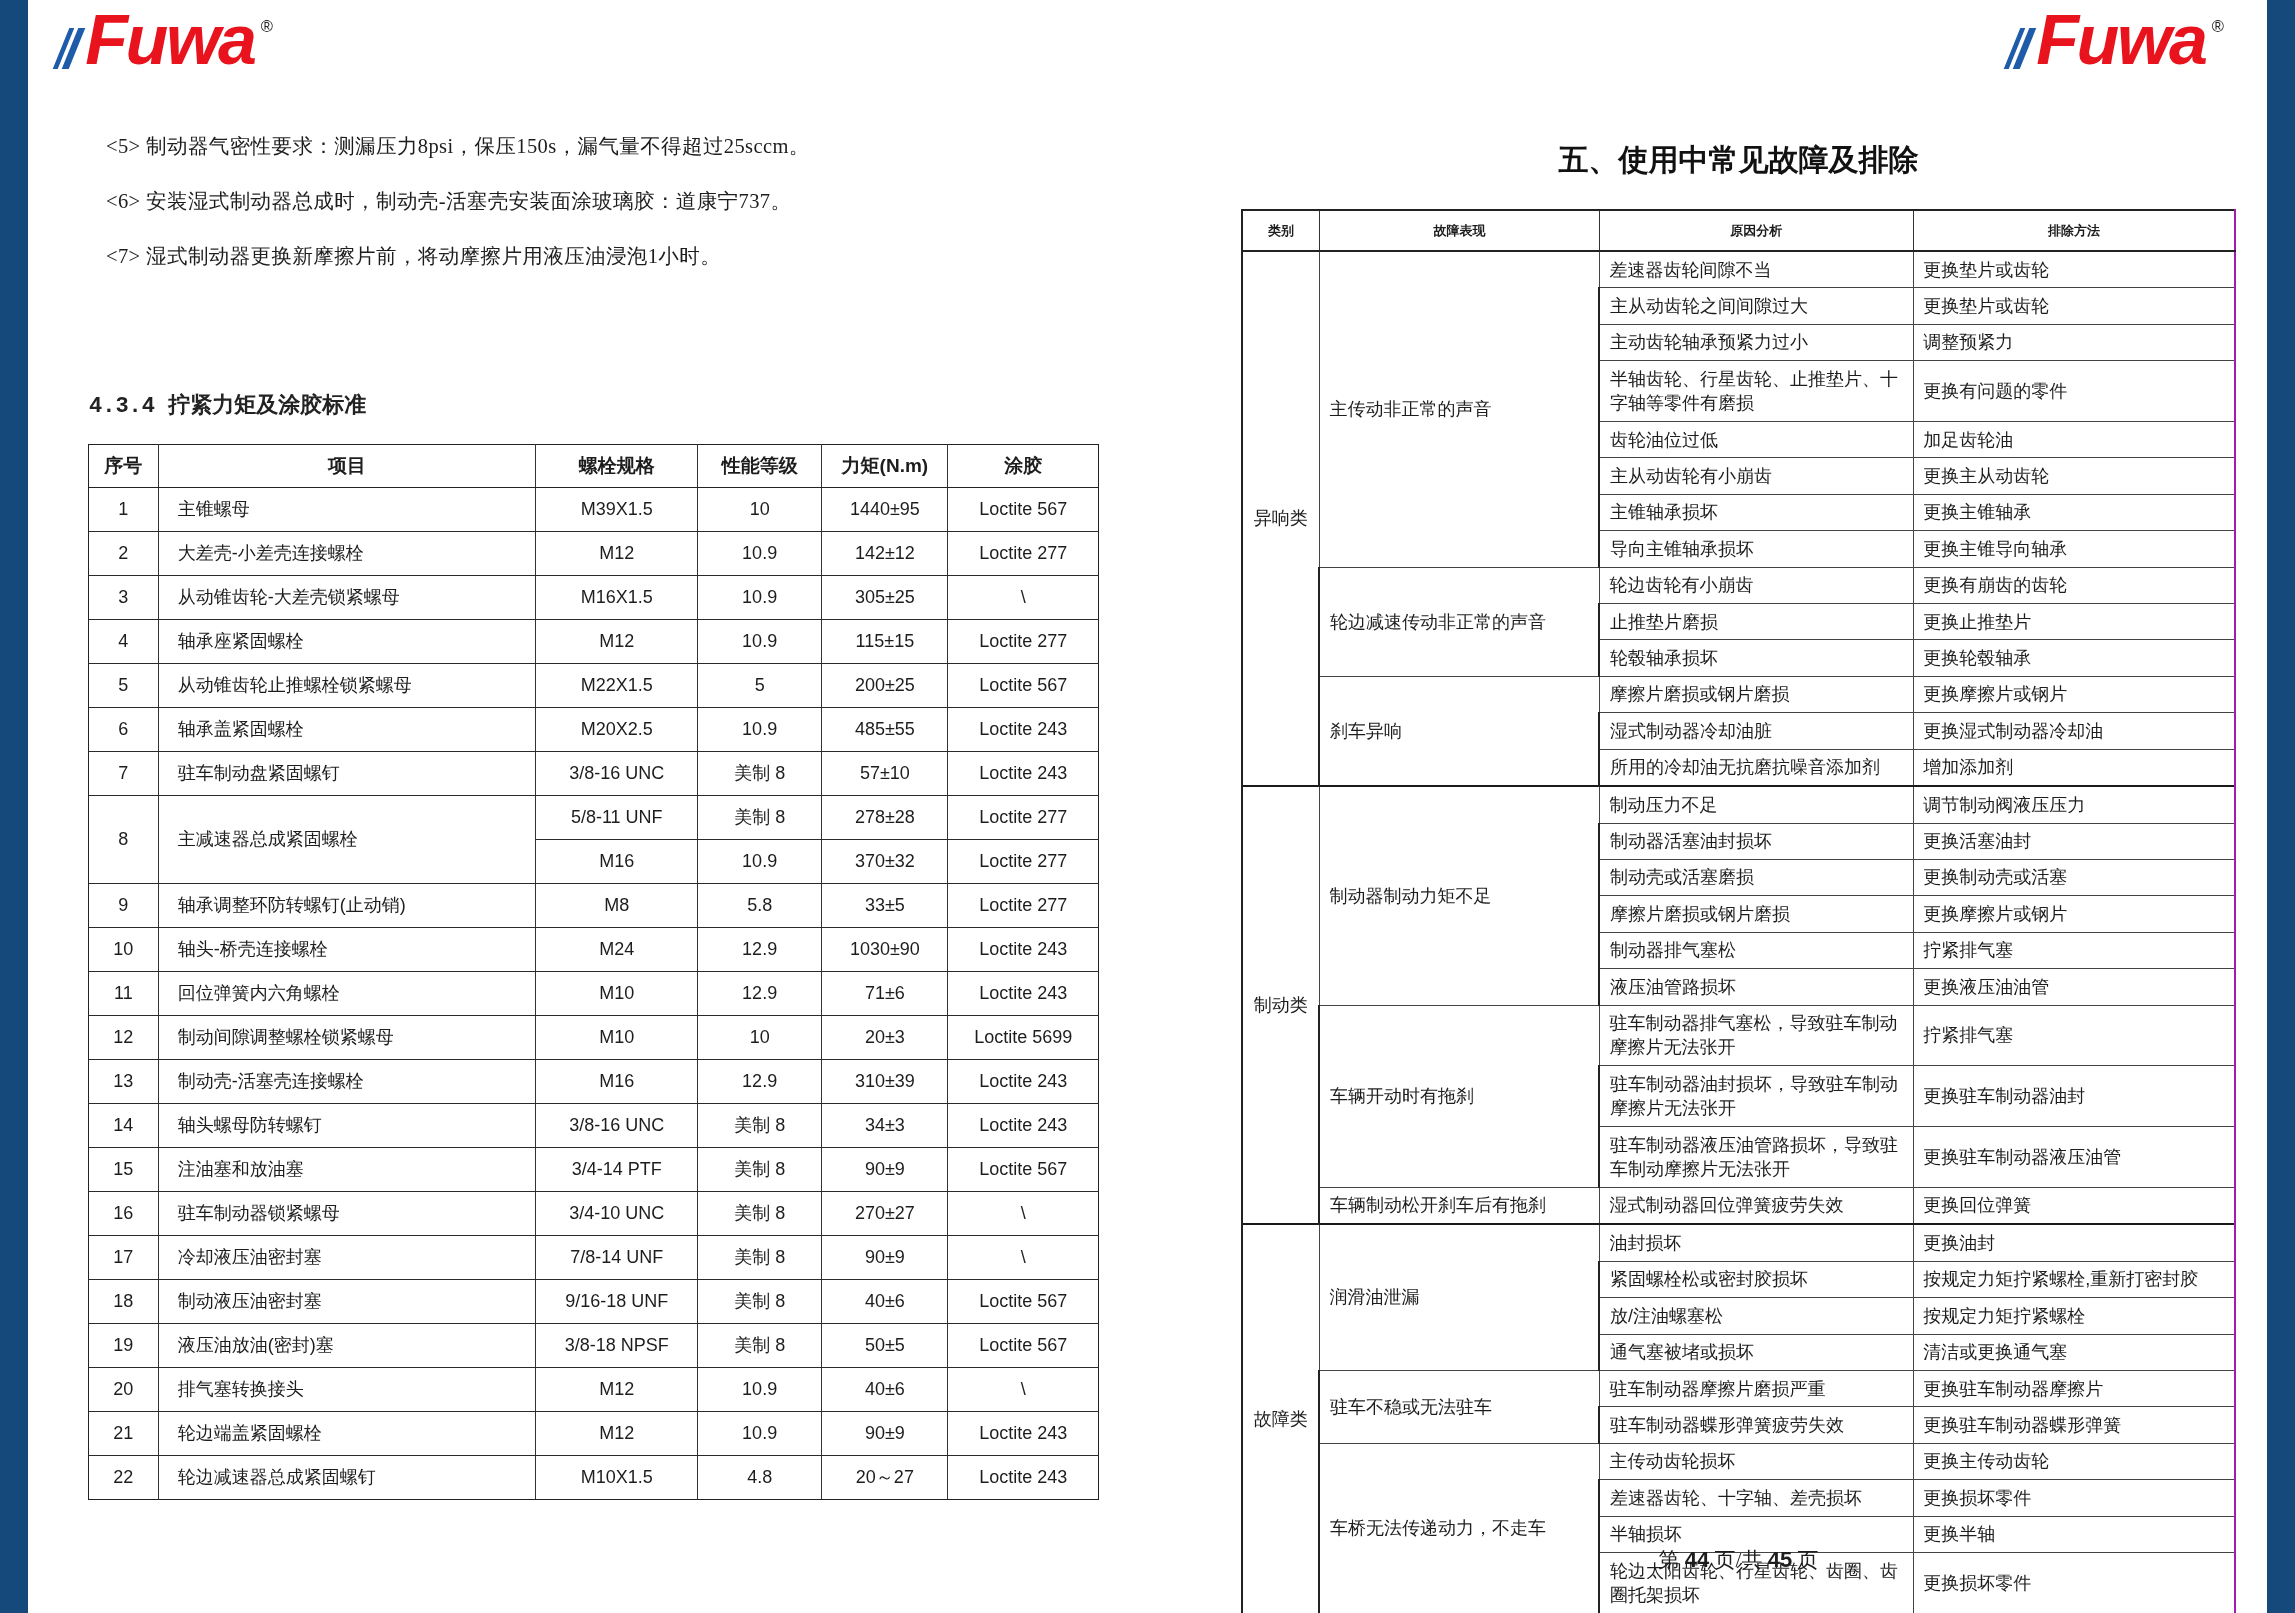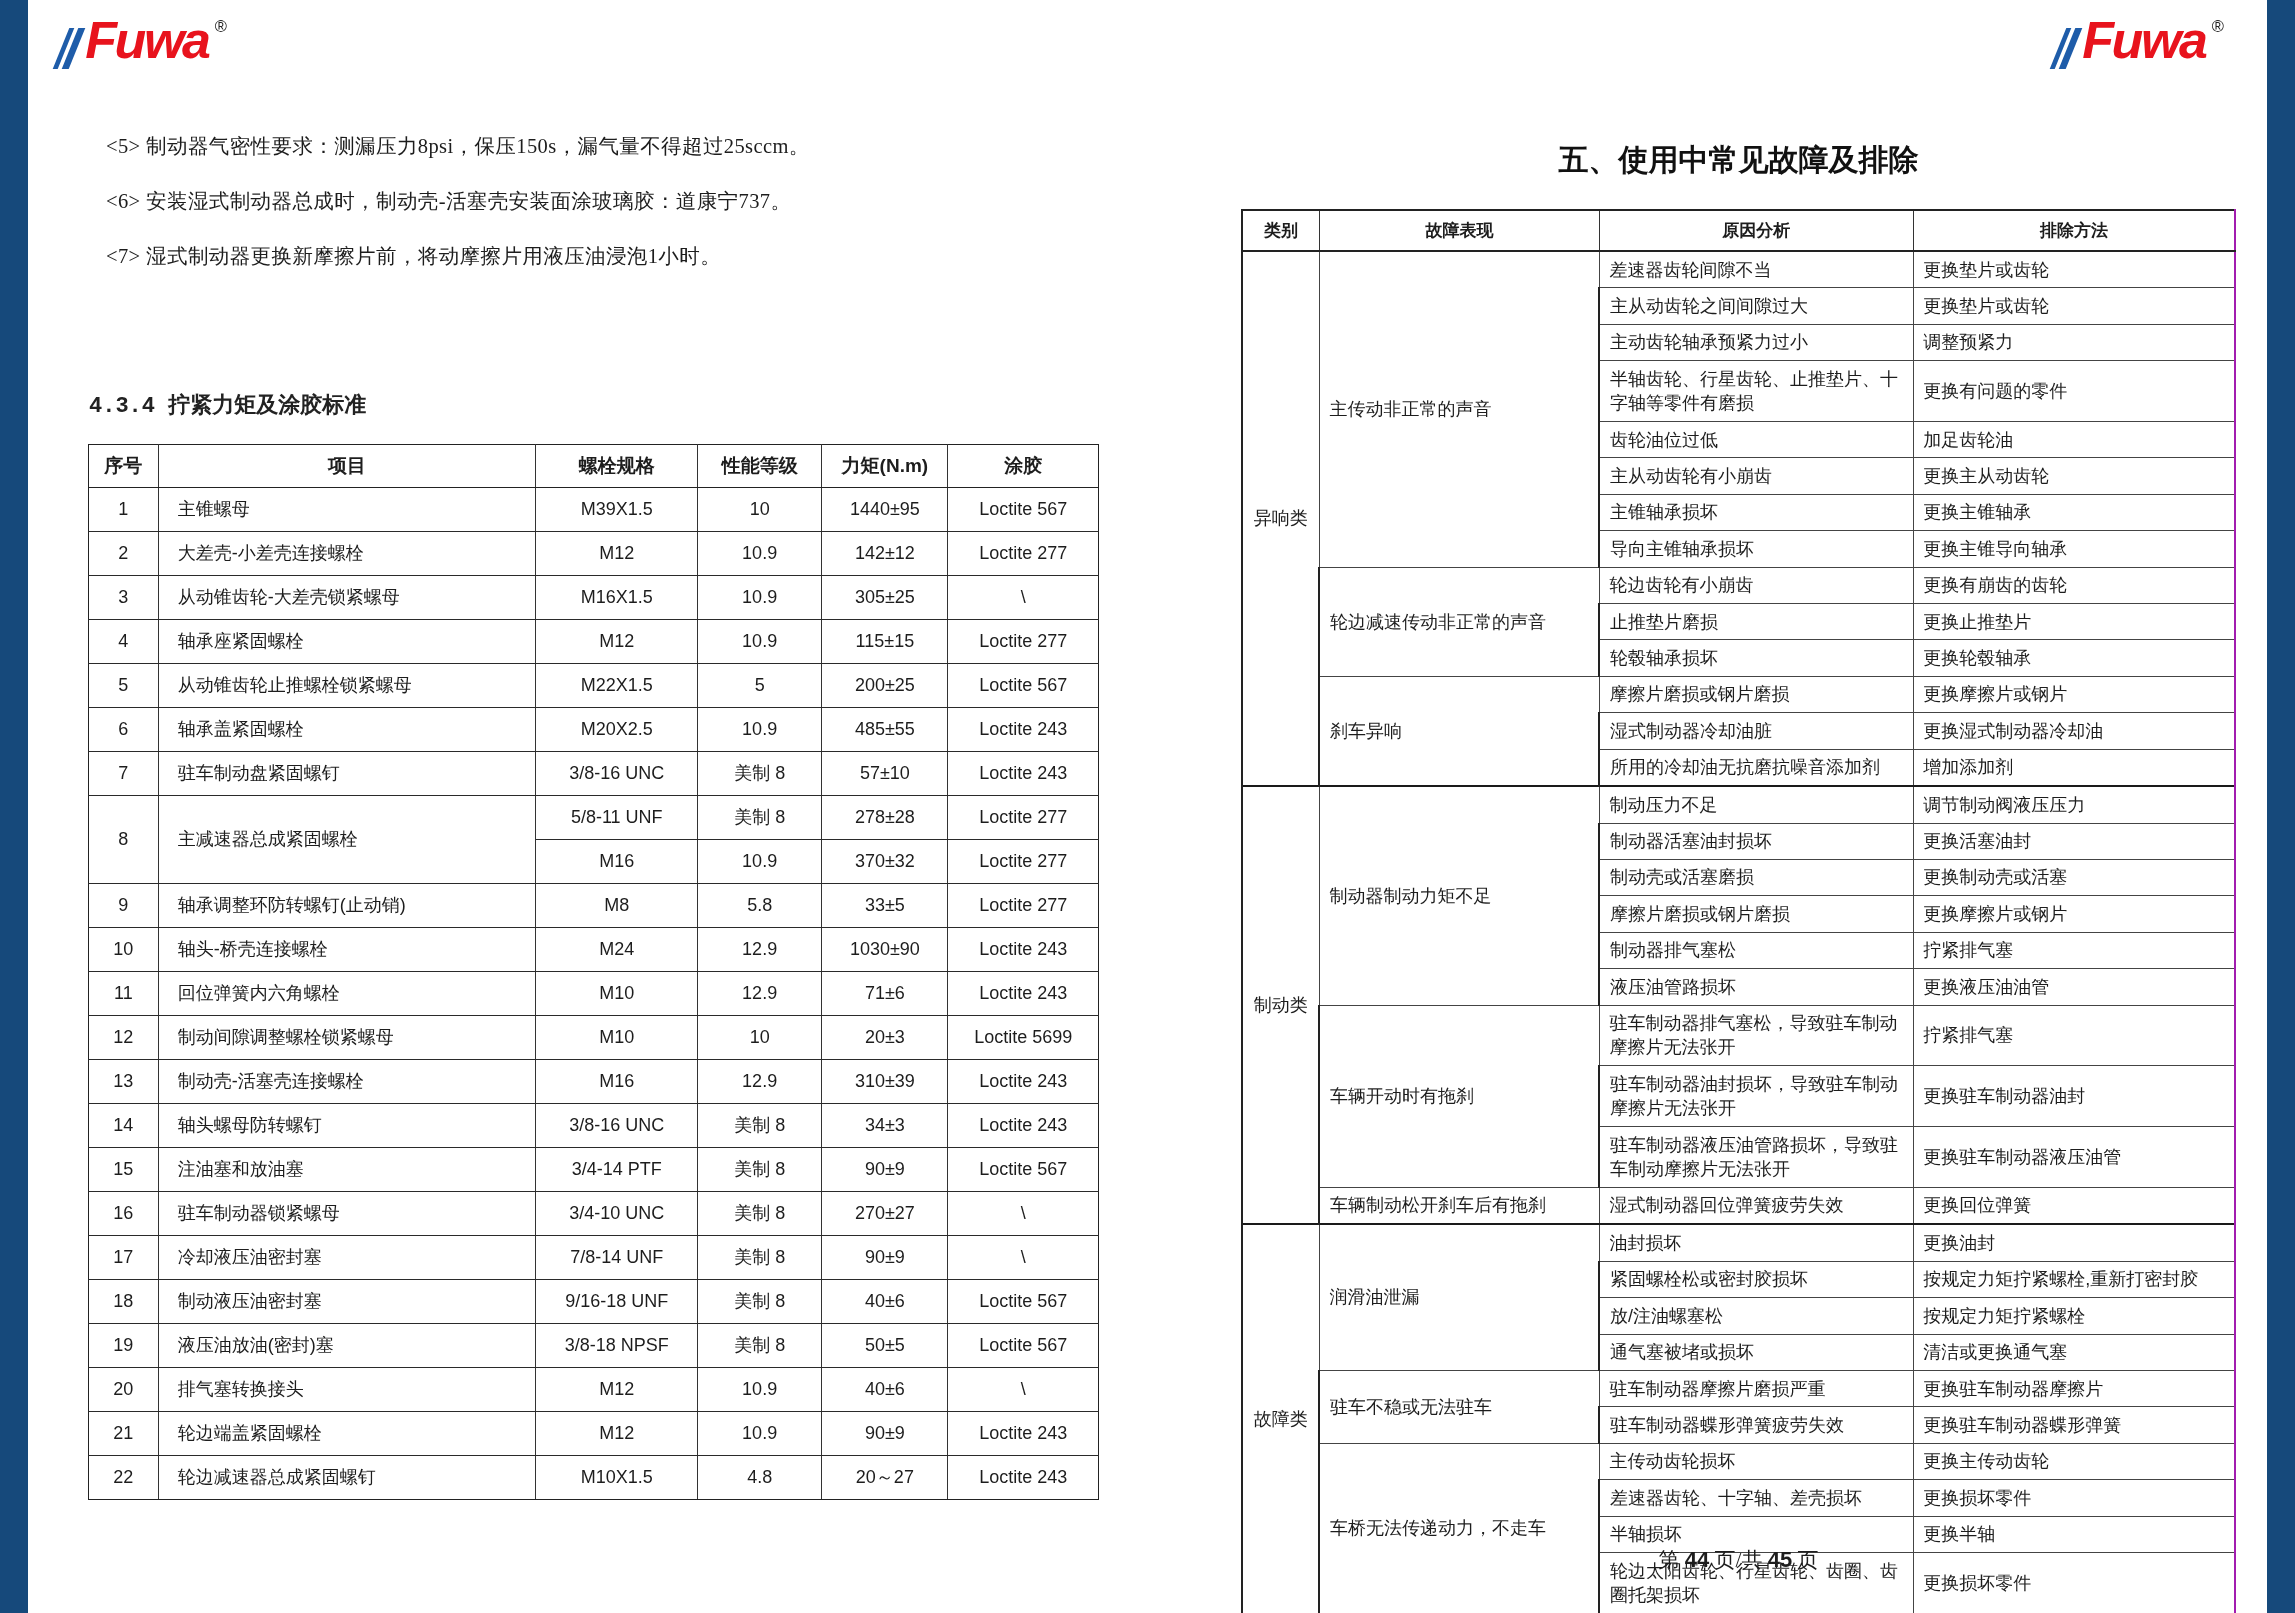--- a/index.html
+++ b/index.html
@@ -9,21 +9,21 @@
   .band.left{left:0;}
   .band.right{right:0;}
 
   
   .logo{position:absolute;display:flex;align-items:flex-start;}
   .logo.left{top:17.3px;left:61px;}
   .logo.right{top:17.3px;right:71px;}
   .slashes{display:flex;margin-top:11px;margin-right:3.2px;}
   .slash{width:7px;height:41px;background:#1E5CA9;transform:skewX(-22deg);margin-right:4.7px;}
   .slash.thin{width:4.7px;}
-  .logo-text{font-style:italic;font-weight:bold;font-size:52px;line-height:46px;
+  .logo-text{font-style:italic;font-weight:bold;font-size:70px;line-height:46px;
     color:#E8131D;letter-spacing:-2.4px;font-family:"Liberation Sans",sans-serif;text-align:center;}
   .logo-reg{font-size:16.5px;color:#222;margin:0 0 0 6.3px;font-weight:normal;}
 
   
   .page-left{position:absolute;left:28px;top:0;width:1119px;}
   .notes{margin:132px 0 0 78px;font-size:20.5px;line-height:28px;
     font-family:"Liberation Serif","DejaVu Serif",serif;}
   .note{margin-bottom:27px;letter-spacing:0.4px;}
   .section-heading{margin:120px 0 0 61px;font-size:22px;font-weight:600;color:#222;font-family:Liberation Mono, monospace;}
   table{border-collapse:collapse;background:#fff;}
@@ -41,21 +41,21 @@
   .footer b{font-family:"Liberation Sans","DejaVu Sans",sans-serif;font-size:22px;}
   .footer.fl{left:60px;width:1011px;}
   .footer.fr{left:67px;width:995px;}
 
   
   .page-right{position:absolute;left:1174px;top:0;width:1093px;}
   .page-title{margin:140px 0 0 67px;width:995px;text-align:center;
     font-size:30px;font-weight:bold;color:#111;}
   .fault-table{margin:28px 0 0 67px;width:995px;table-layout:fixed;font-size:18px;}
   .fault-table th{border:0.8px solid #333;border-top:2px solid #222;border-bottom:2px solid #222;
-    height:39px;font-size:17px;font-weight:bold;padding:0 4.7px;}
+    height:39px;font-size:13px;font-weight:bold;padding:0 4.7px;}
   .fault-table td{border:0.8px solid #444;padding:5.5px 9.5px;line-height:24.4px;text-align:left;
     vertical-align:middle;}
   .fault-table td.c{text-align:center;padding:5.5px 3.2px;margin-top:10px;}
   .fault-table tr.fault-sep td{border-top:1.6px solid #2a2a2a;}
   .fault-table tr.cat-sep td{border-top:2.4px solid #1a1a1a;}
   .fault-table td:first-child,.fault-table th:first-child{border-left:2px solid #222;}
   .fault-table td:last-child,.fault-table th:last-child{border-right:2px solid #a21caf;}
   .fault-table tr:last-child td{border-bottom:2px solid #222;}
 </style>
 </head>

